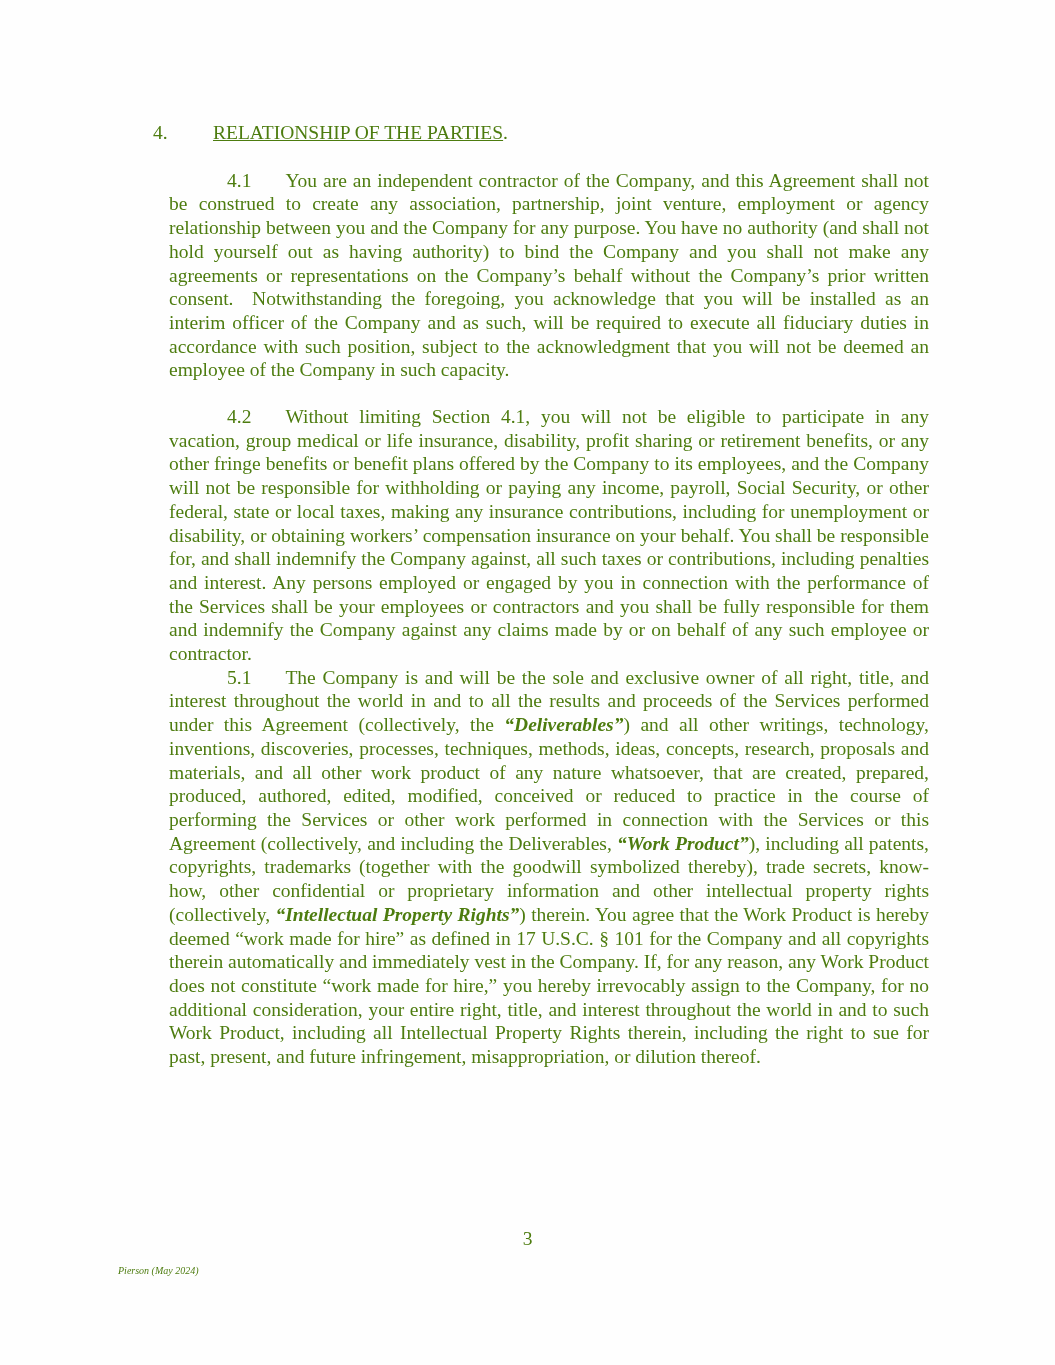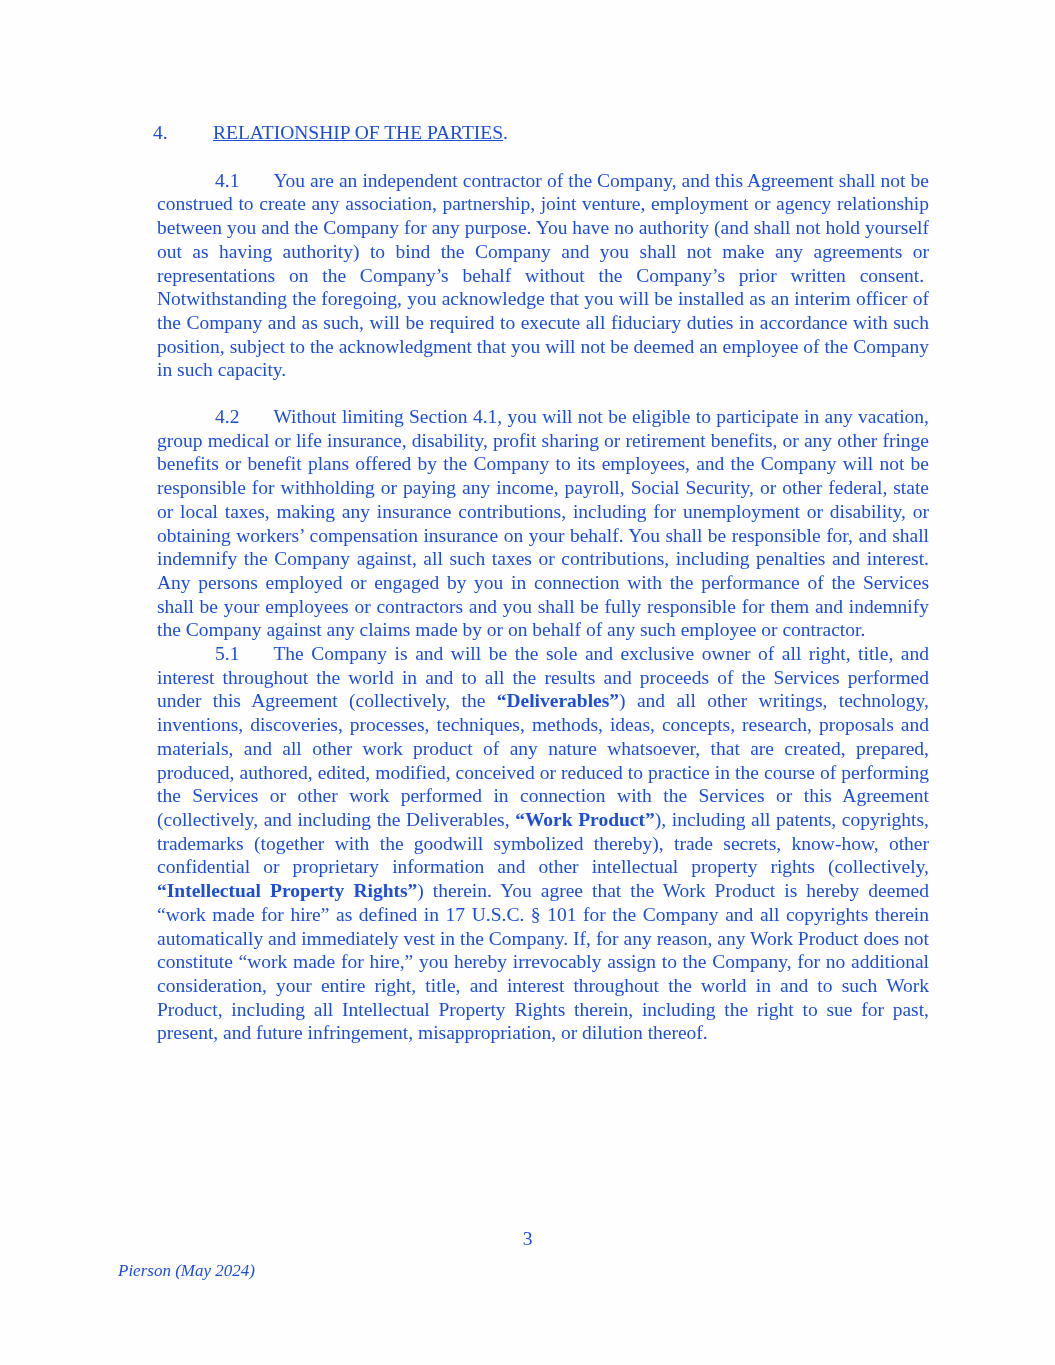--- a/index.html
+++ b/index.html
@@ -6,21 +6,21 @@
     margin: 0;
     padding: 0;
     background: #e9e9e9;
   }
   .page {
     position: relative;
     width: 1055px;
     height: 1365px;
     margin: 0 auto;
     background: #fefefe;
-    color: #1d4ed8;
+    color: #4d7c0f;
     font-family: "Liberation Serif", "DejaVu Serif", serif;
     font-size: 19.5px;
     line-height: 23.7px;
     overflow: hidden;
   }
   .content {
     position: absolute;
     left: 153px;
     top: 121px;
     width: 776px;
@@ -32,46 +32,47 @@
     line-height: 23.7px;
   }
   .hnum {
     display: inline-block;
     width: 60px;
   }
   .htitle {
     text-decoration: underline;
   }
   .para {
-    margin: 0 0 23px 4px;
+    margin: 0 0 23px 16px;
     text-align: justify;
     text-indent: 58px;
   }
   .para:last-child {
     margin-bottom: 0;
   }
   .pnum {
     margin-right: 34px;
   }
   .para b {
     font-weight: bold;
+    font-style: italic;
   }
   .page-number {
     position: absolute;
     top: 1227px;
     left: 0;
     width: 100%;
     text-align: center;
   }
   .footer-note {
     position: absolute;
     top: 1261px;
     left: 118px;
     font-style: italic;
-    font-size: 17px;
+    font-size: 10px;
     line-height: 19px;
   }
 </style>
 </head>
 <body>
 
 <div class="page">
   <div class="content">
 
     <section>

